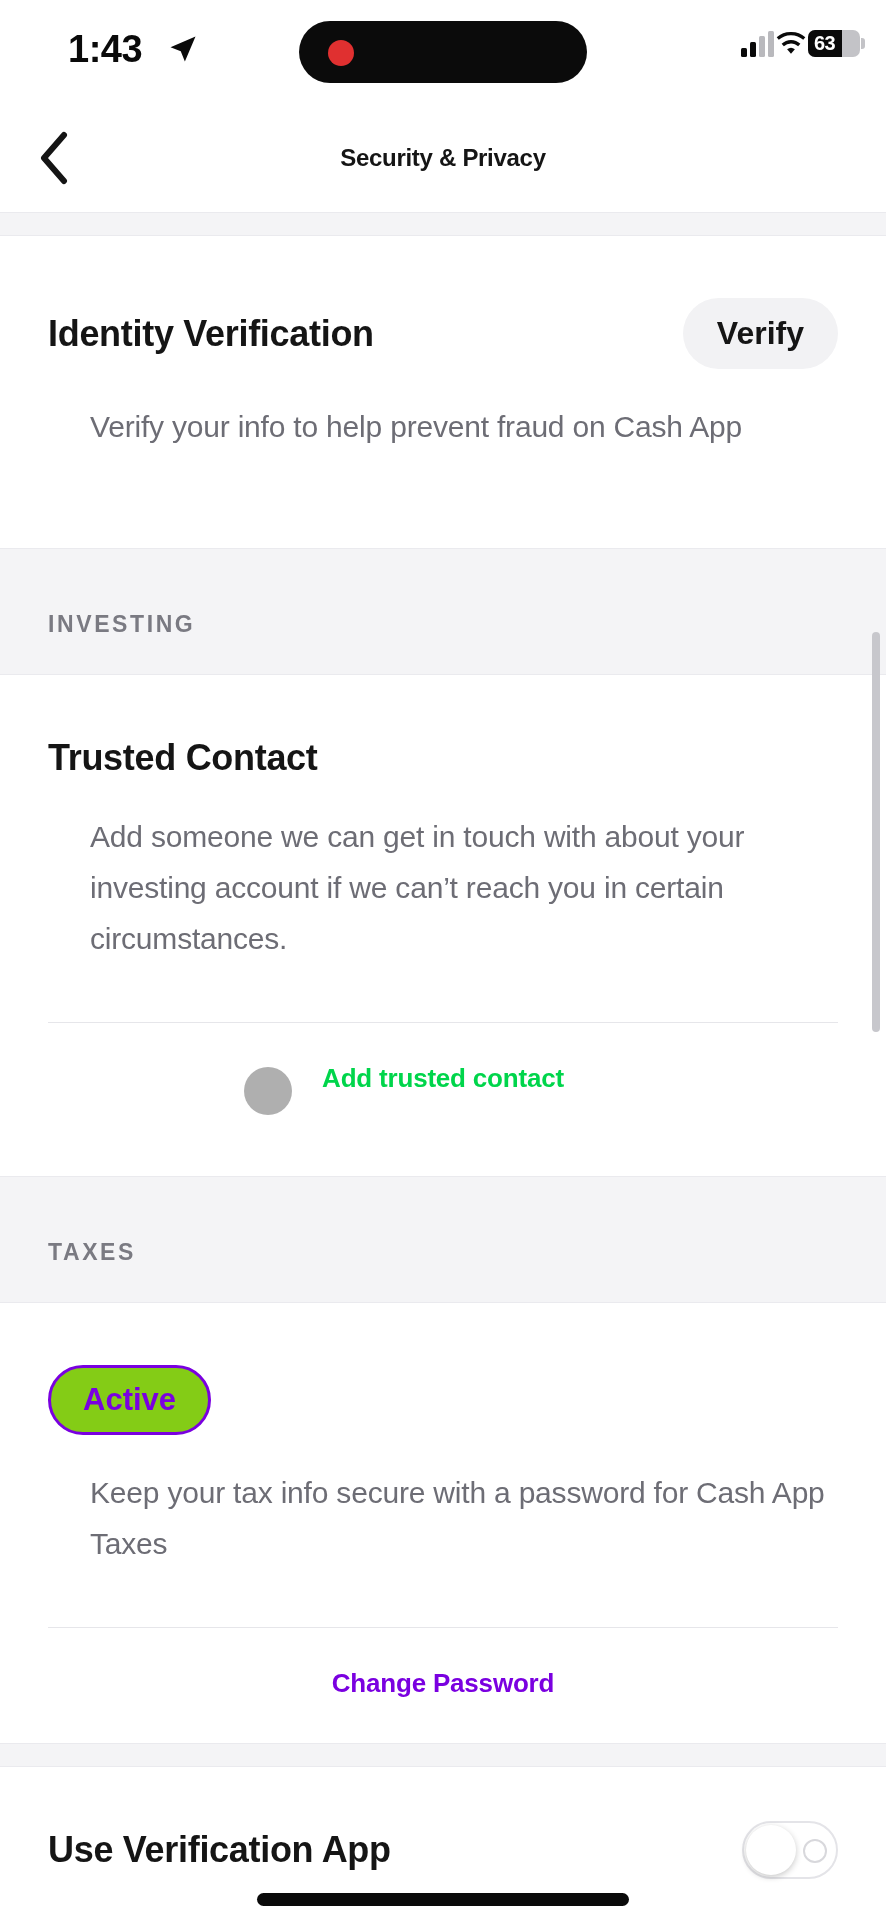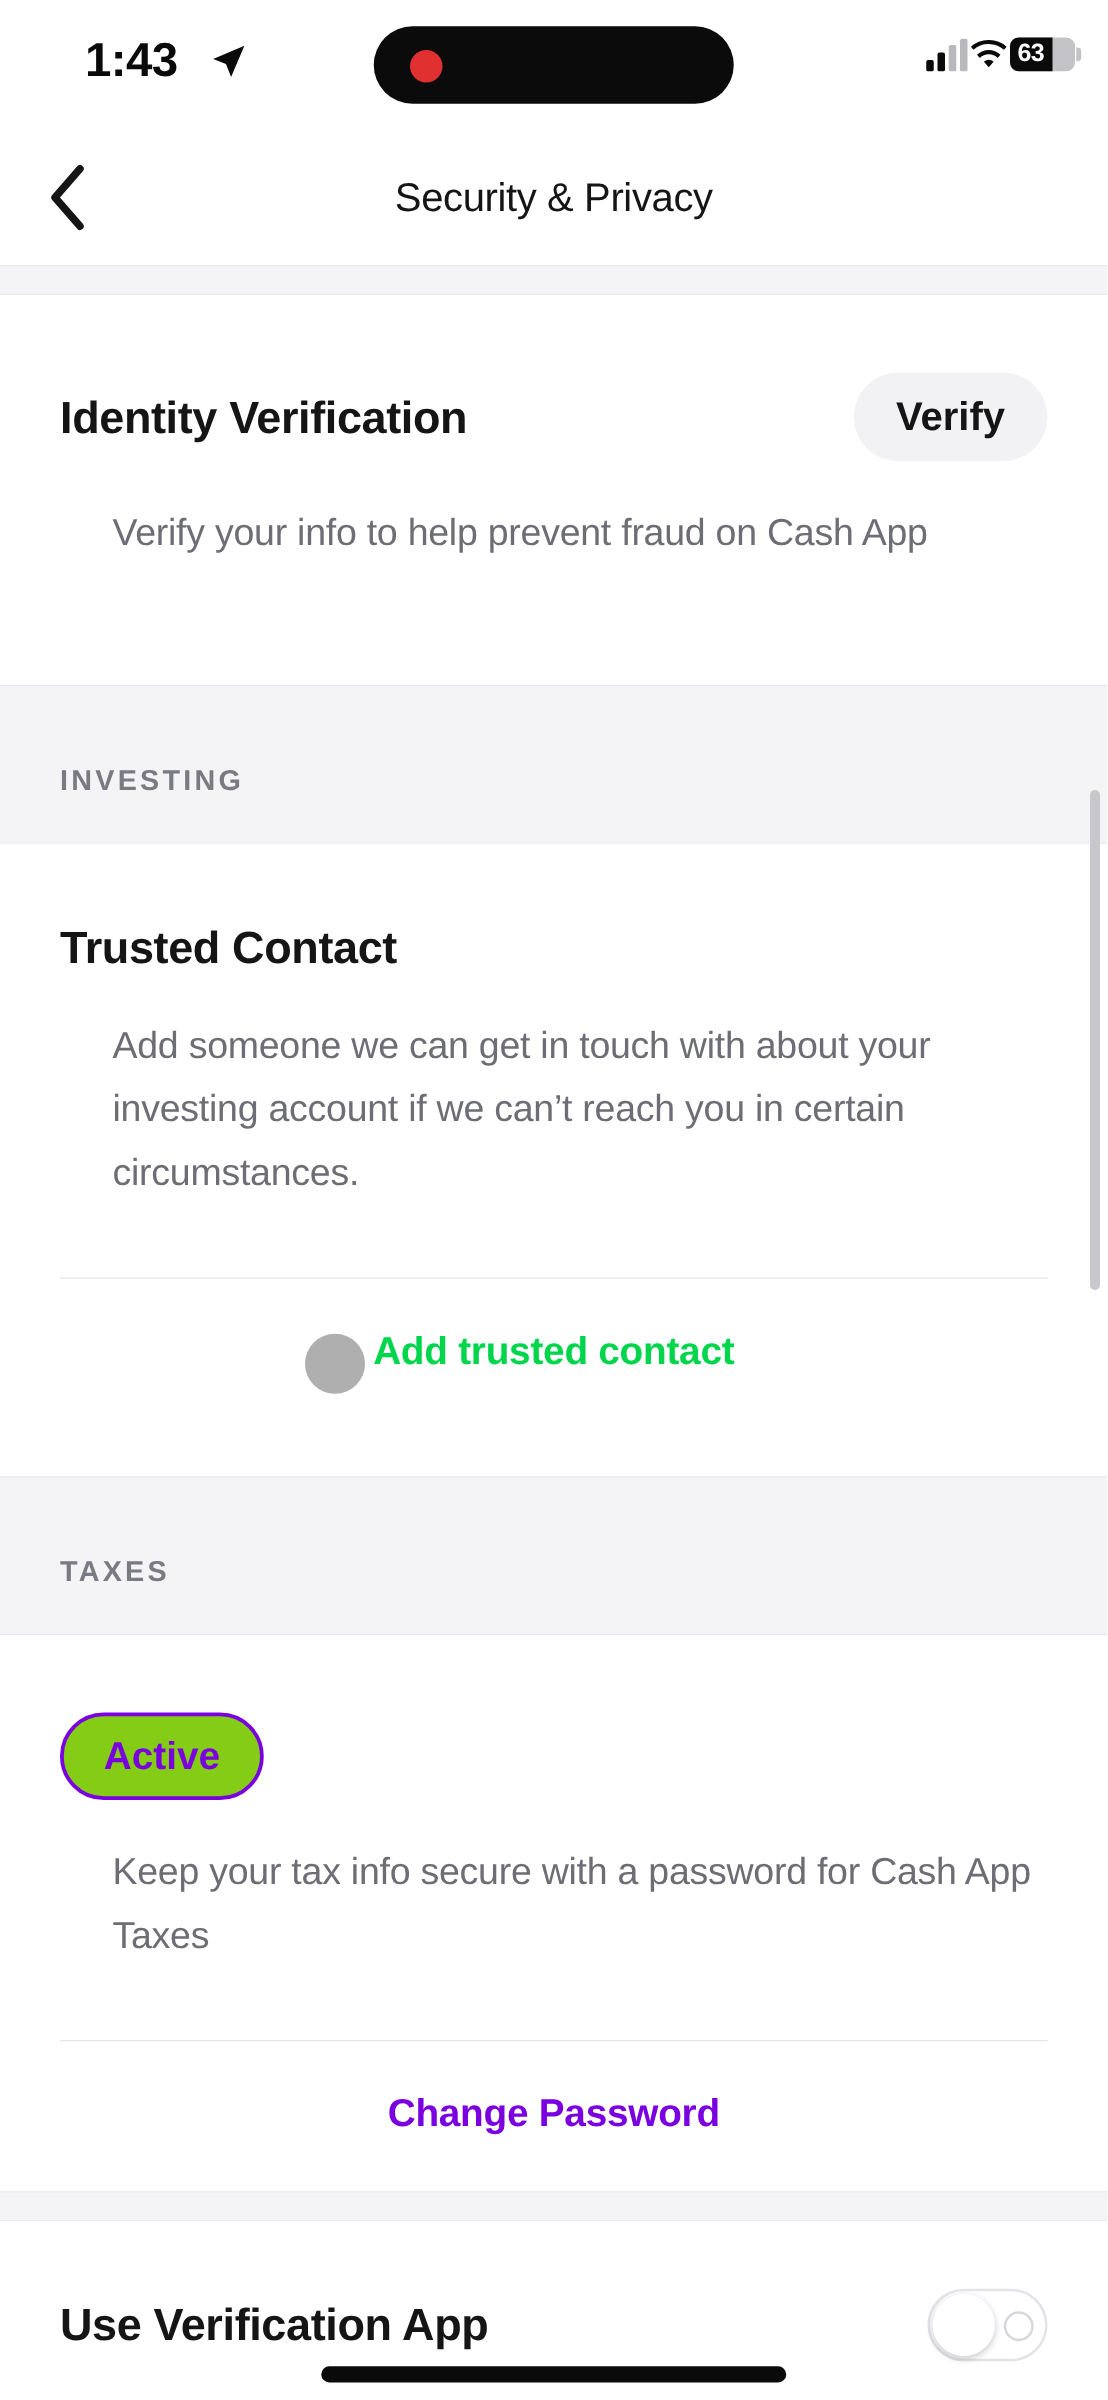--- a/index.html
+++ b/index.html
@@ -125,22 +125,22 @@
     left: 22px;
     top: 22px;
     width: 64px;
     height: 64px;
     display: flex;
     align-items: center;
     justify-content: center;
     cursor: pointer;
   }
   .nav-title {
-    font-size: 32px;
-    font-weight: 400;
+    font-size: 24px;
+    font-weight: 700;
     color: #151515;
     letter-spacing: -0.3px;
   }
 
   
   .gap {
     background: #f4f4f6;
     border-top: 1px solid #eaeaee;
     border-bottom: 1px solid #eaeaee;
   }
@@ -215,21 +215,21 @@
     background: #e6e6ea;
     margin: 0;
   }
 
   .action-link {
     display: block;
     width: 100%;
     border: none;
     background: transparent;
     padding: 40px 0 44px;
-    font-size: 31px;
+    font-size: 26px;
     font-weight: 700;
     cursor: pointer;
     font-family: "Liberation Sans", sans-serif;
     letter-spacing: -0.2px;
   }
   .link-green { color: #00d54b; }
   .link-purple { color: #7a00e0; }
 
   
   .toggle-row {

